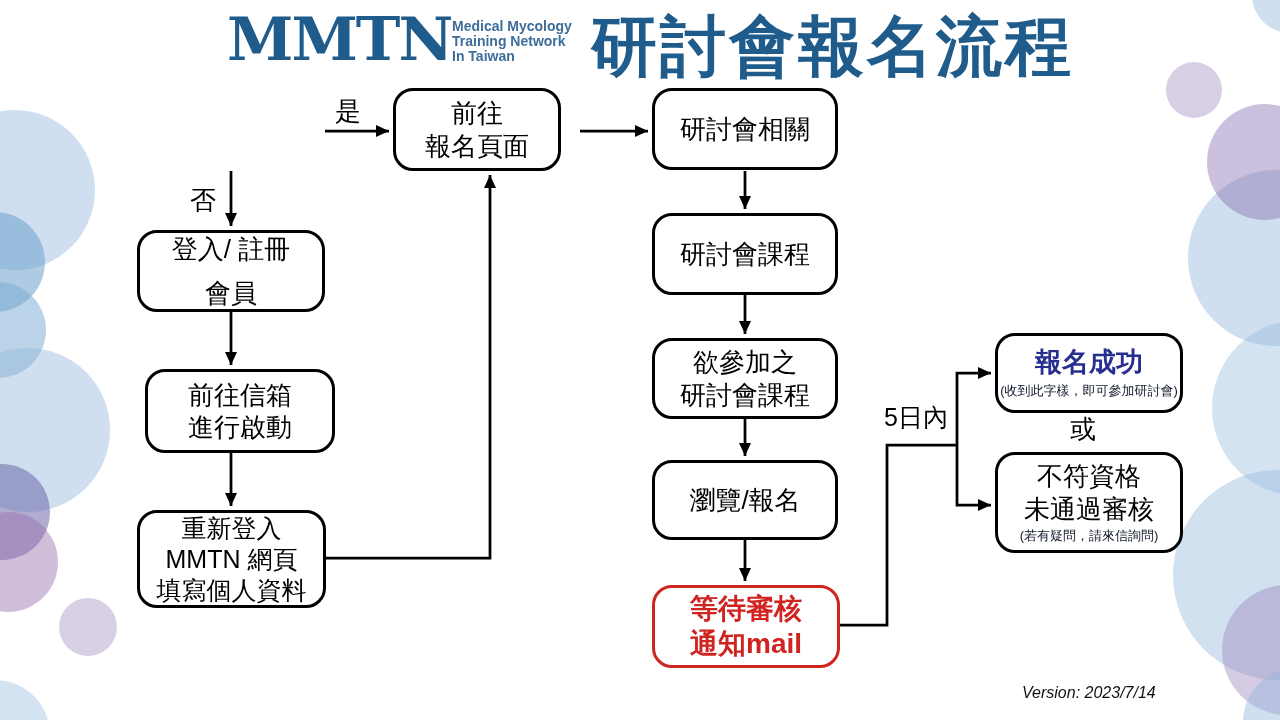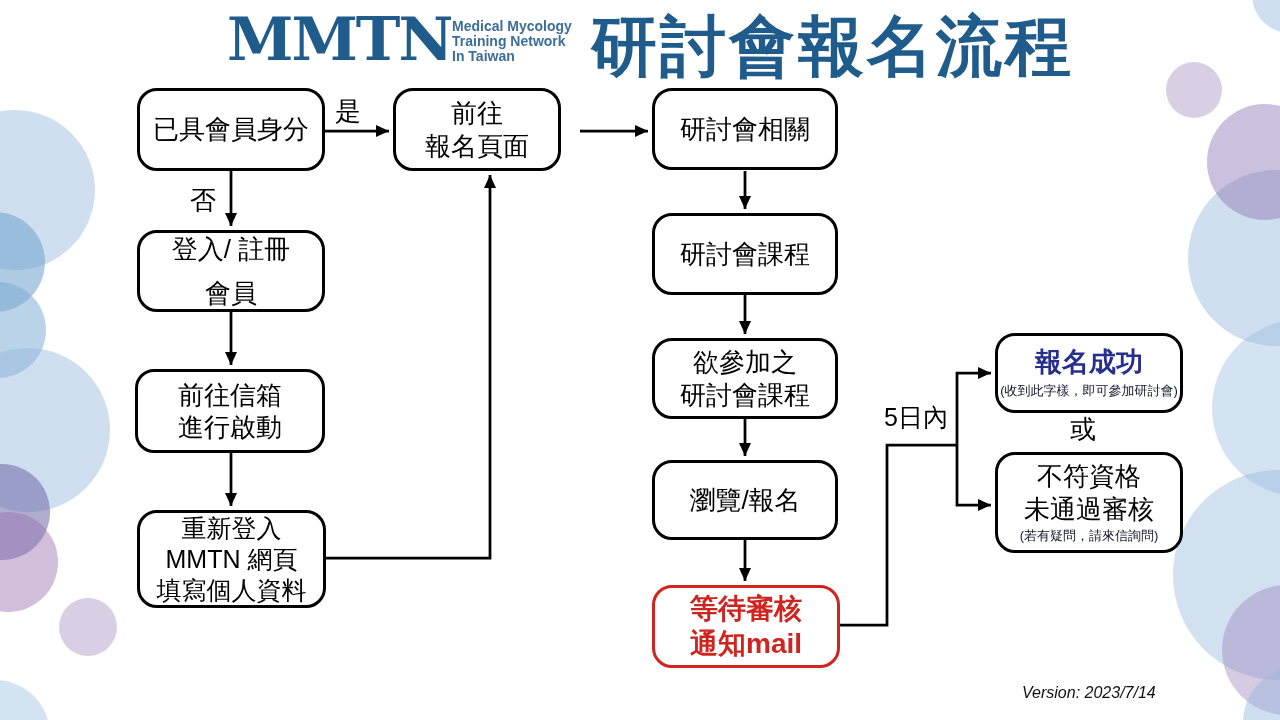--- a/index.html
+++ b/index.html
@@ -95,30 +95,27 @@
     <path d="M580,131 L648,131" marker-end="url(#arrow)"></path>
     <path d="M745,171 L745,209" marker-end="url(#arrow)"></path>
     <path d="M745,295 L745,334" marker-end="url(#arrow)"></path>
     <path d="M745,419 L745,456" marker-end="url(#arrow)"></path>
     <path d="M745,540 L745,581" marker-end="url(#arrow)"></path>
     <path d="M840,625 L887,625 L887,445 L957,445"></path>
     <path d="M957,445 L957,373 L991,373" marker-end="url(#arrow)"></path>
     <path d="M957,445 L957,505 L991,505" marker-end="url(#arrow)"></path>
   </svg>
 
-  <div class="node" style="left:137px;top:88px;width:188px;height:83px;">
-    <div>已具會員身分</div>
-  </div>
 
   <div class="node" style="left:137px;top:230px;width:188px;height:82px;justify-content:space-between;">
     <div>登入/ 註冊</div>
     <div>會員</div>
   </div>
 
-  <div class="node" style="left:135px;top:369px;width:190px;height:84px;border-radius:19px;">
+  <div class="node" style="left:145px;top:369px;width:190px;height:84px;">
     <div>前往信箱</div>
     <div>進行啟動</div>
   </div>
 
   <div class="node" style="left:137px;top:510px;width:189px;height:98px;font-size:25px;">
     <div>重新登入</div>
     <div>MMTN 網頁</div>
     <div>填寫個人資料</div>
   </div>
 

